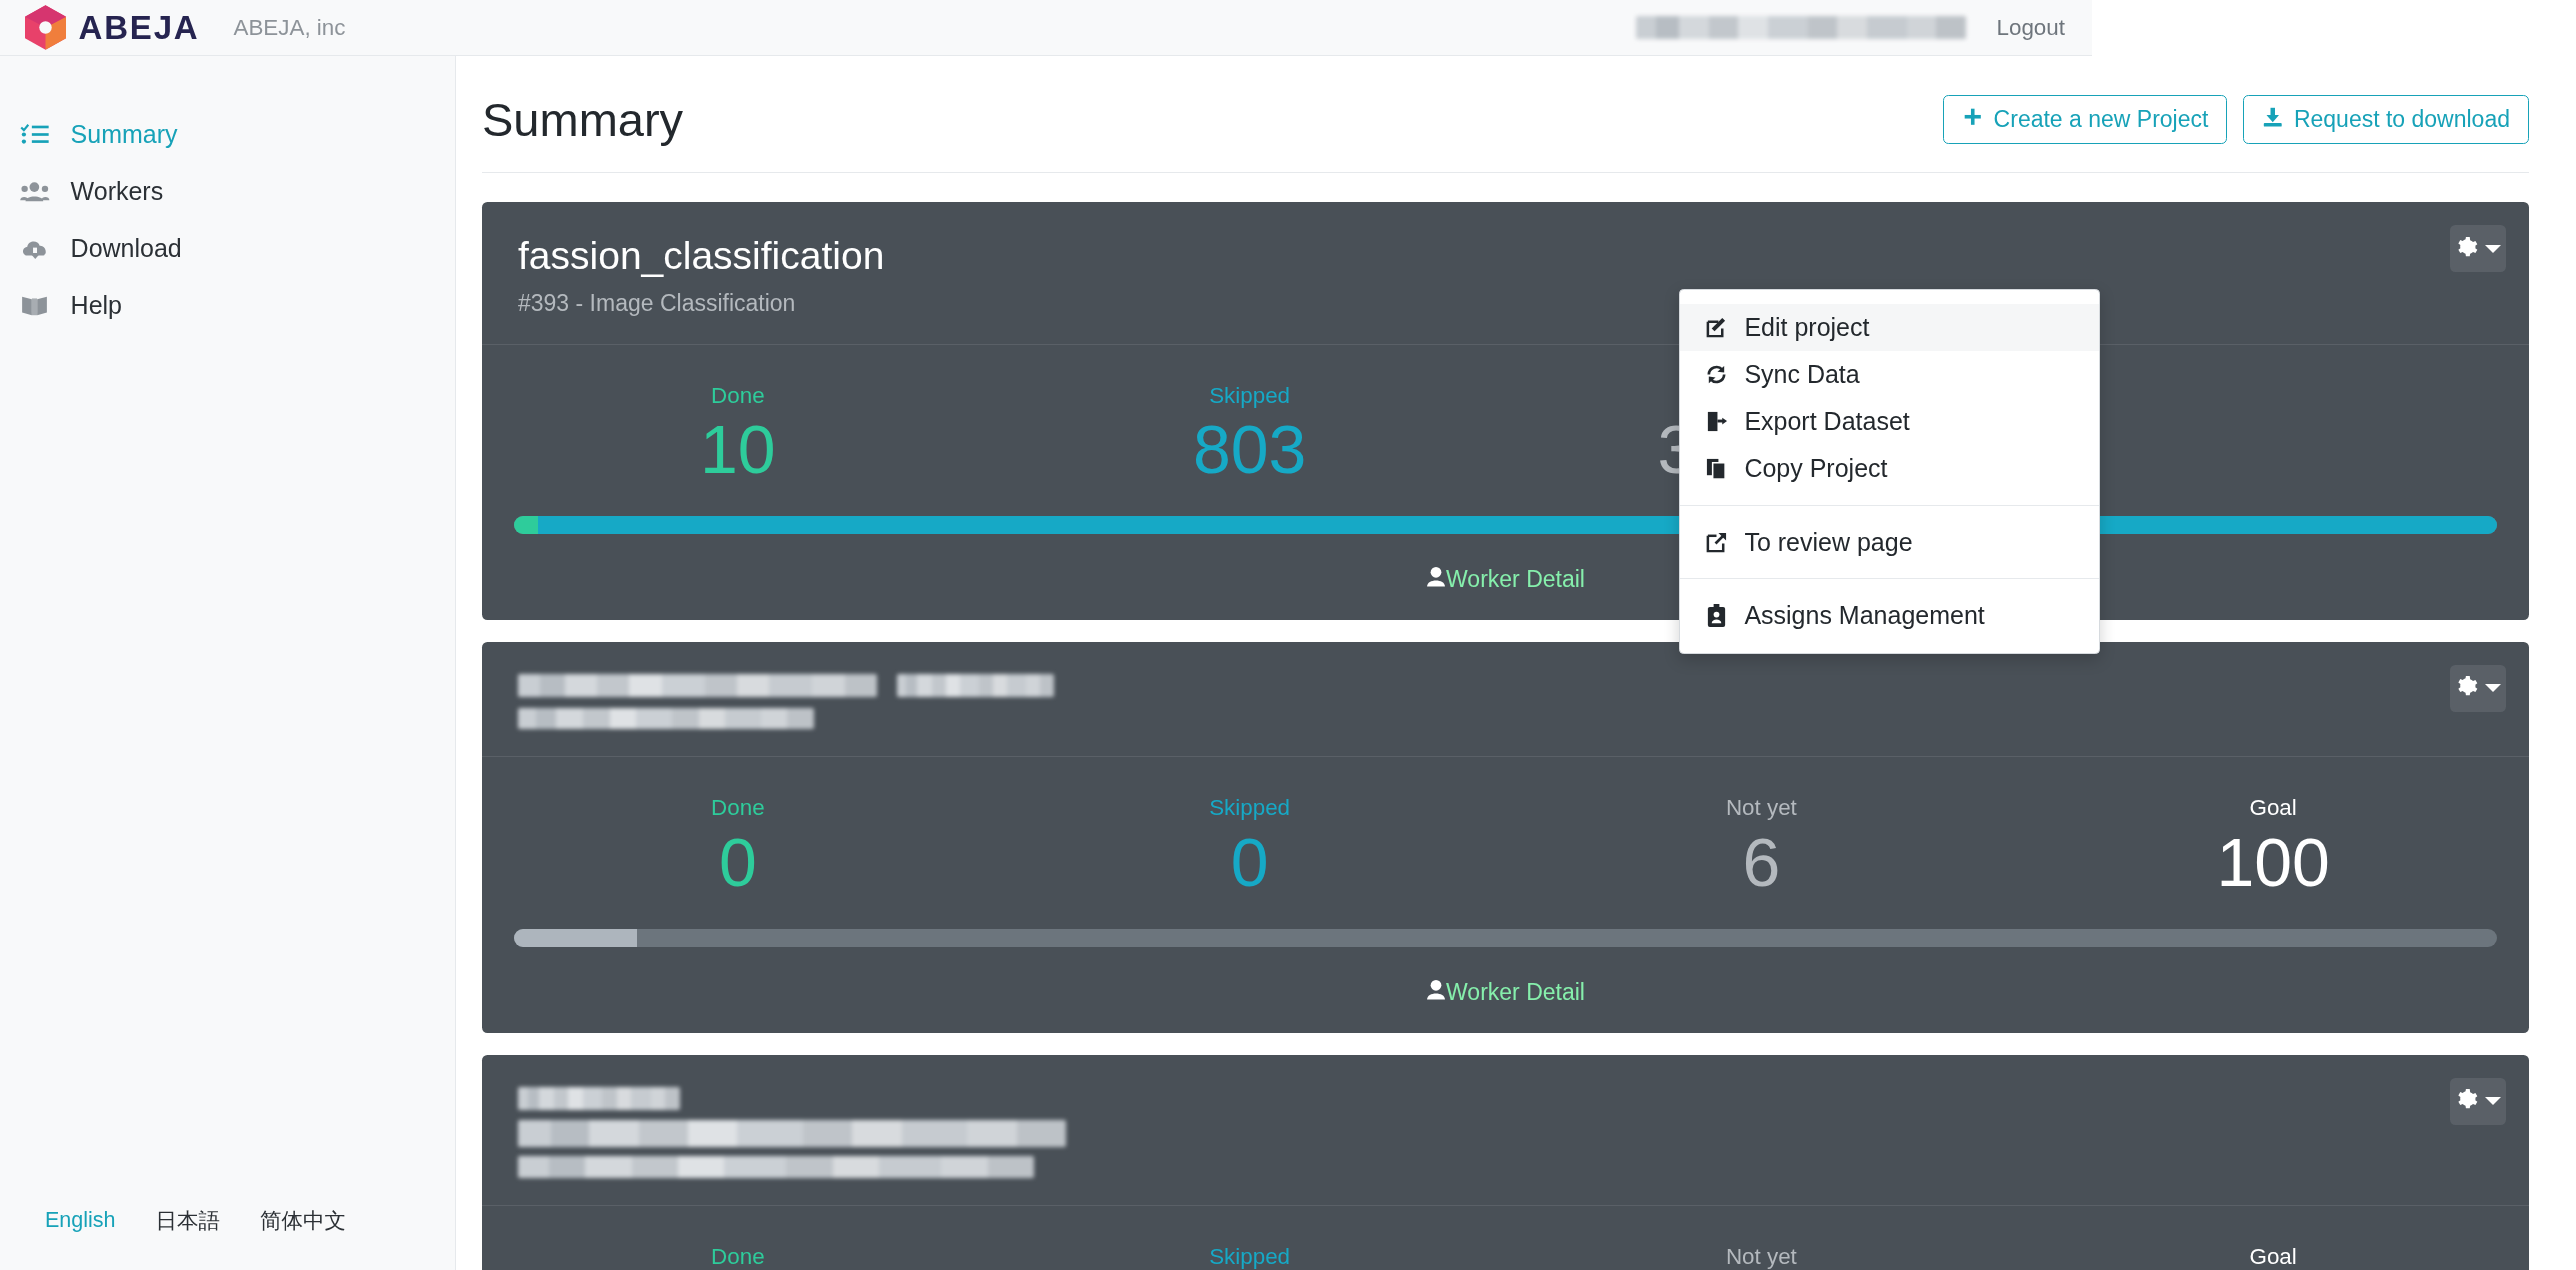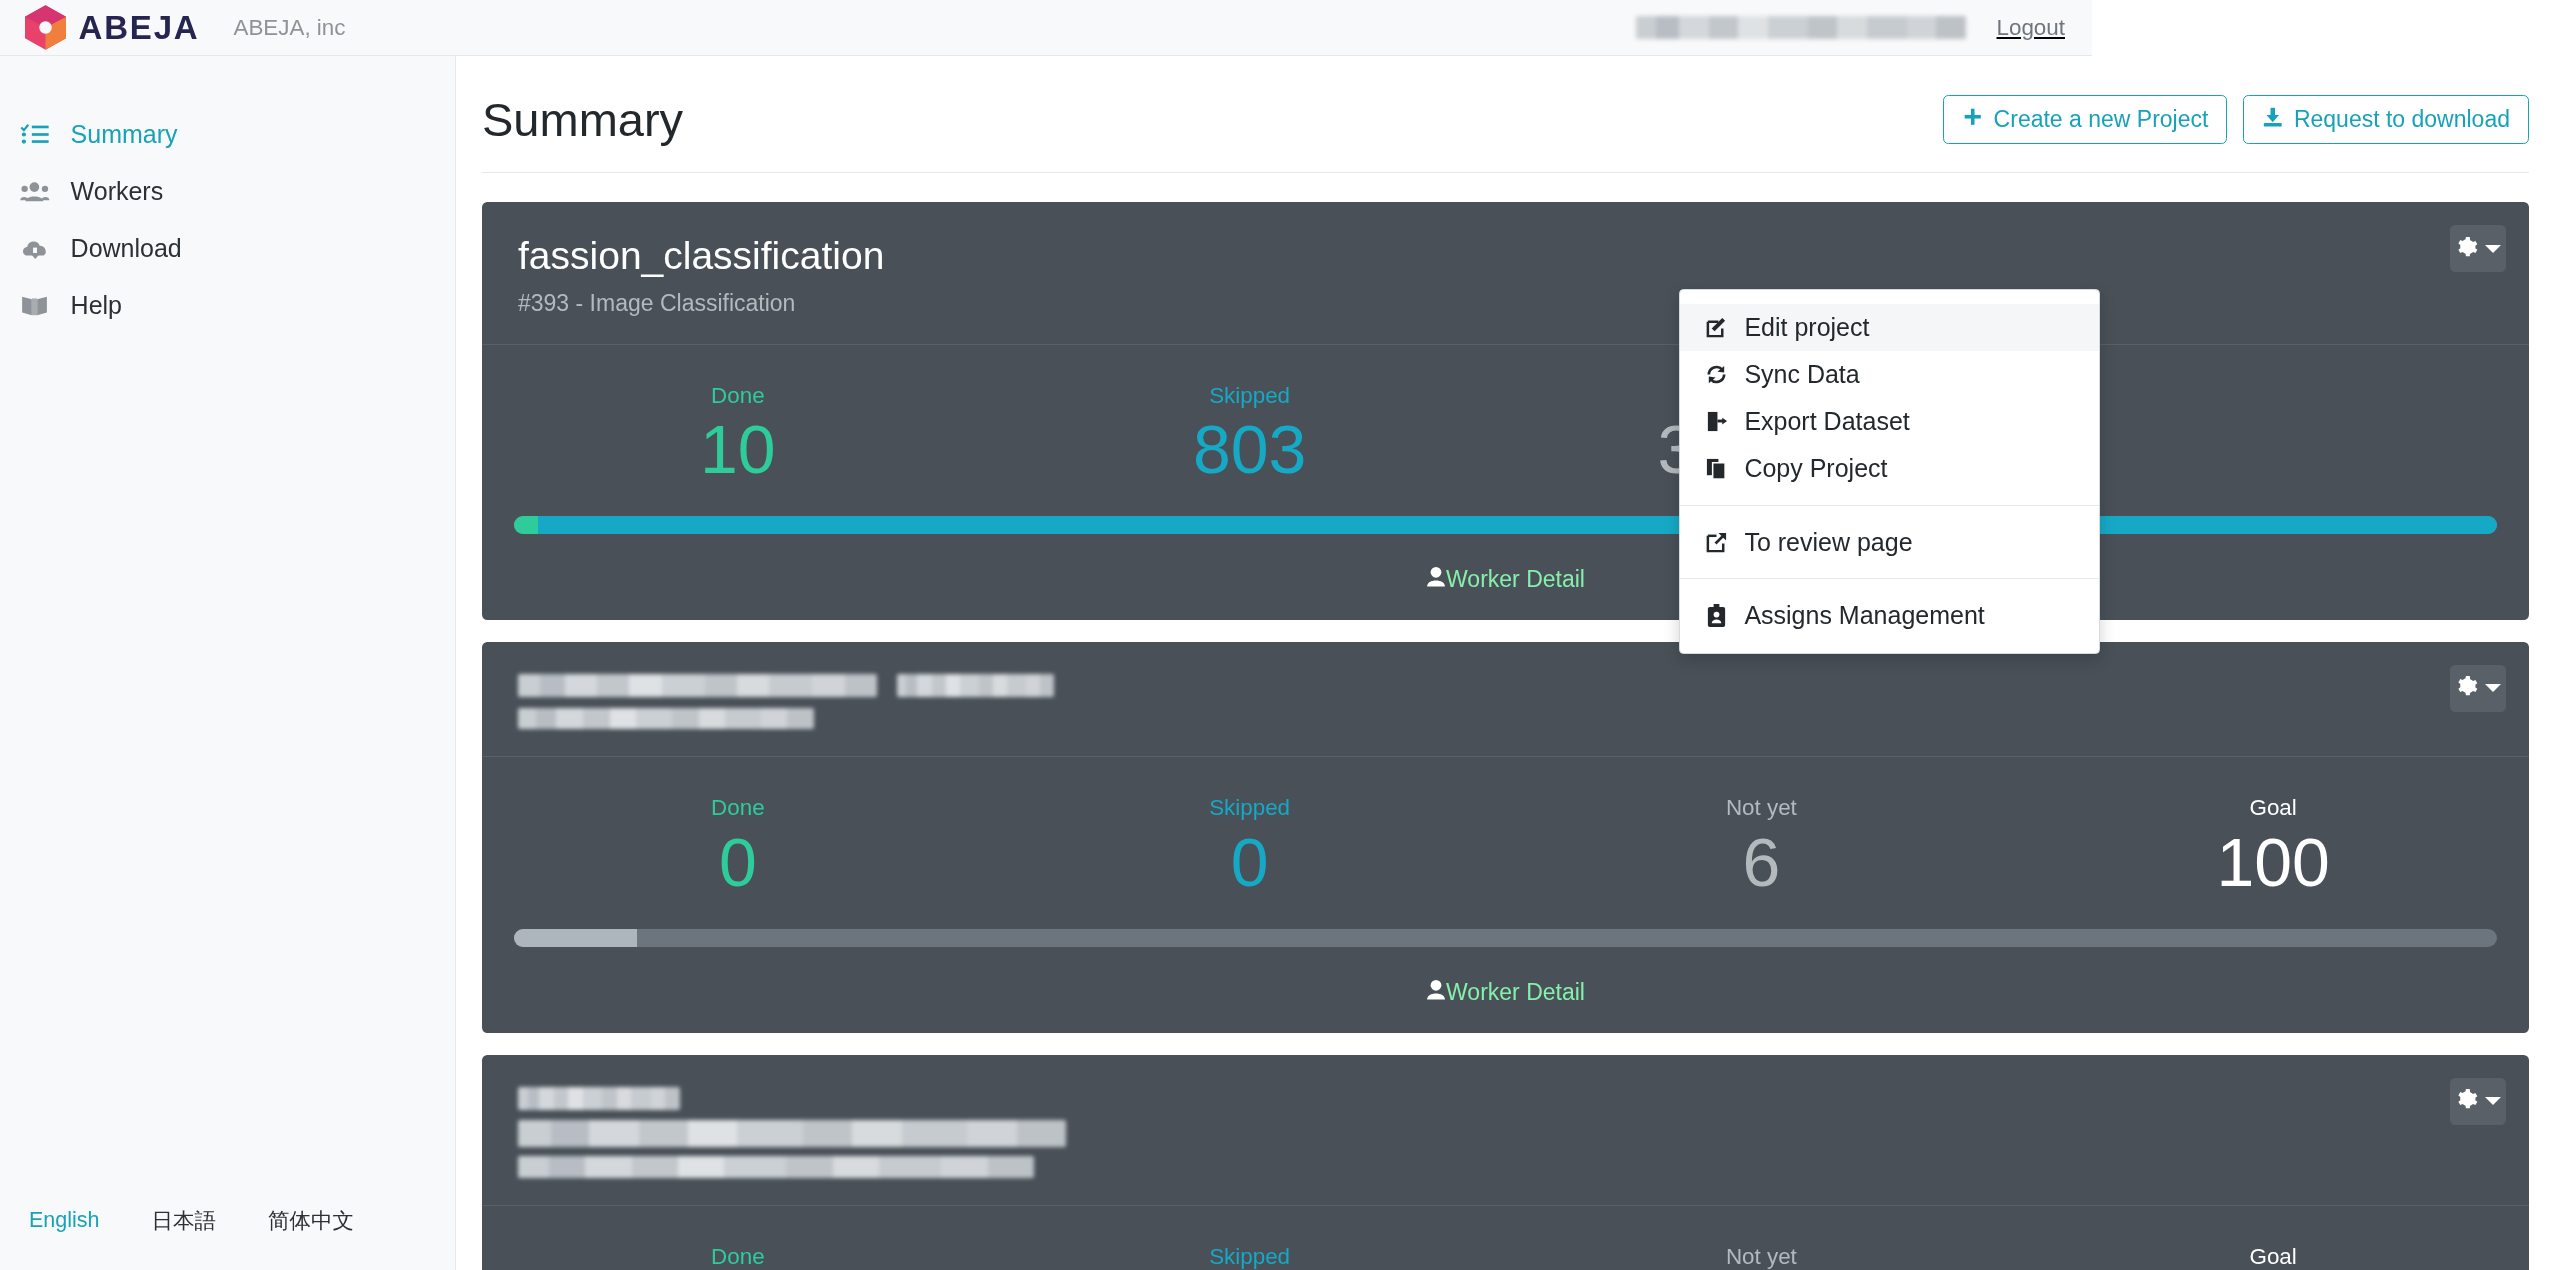--- a/index.html
+++ b/index.html
@@ -25,21 +25,21 @@
     margin-left: 12.6px;
     font-size: 33px; font-weight: bold; letter-spacing: 1.8px;
     color: #262450;
   }
   .org-name {
     margin-left: 34px;
     font-size: 22.4px; color: #8d9399;
   }
   .topbar-right {
     margin-left: auto; margin-right: 27px;
-    display: flex; align-items: center; gap: 30.5px; text-decoration: underline;
+    display: flex; align-items: center; gap: 30.5px;
   }
   .redact {
     background-image:
       linear-gradient(90deg,#c9ced3 0 6%, #b7bdc3 6% 13%, #d4d8dc 13% 22%,
       #c2c7cc 22% 31%, #dfe2e5 31% 40%, #cbd0d5 40% 52%, #bfc4c9 52% 61%,
       #d8dbde 61% 70%, #c6cbd0 70% 82%, #d0d4d8 82% 91%, #bdc2c7 91% 100%);
     filter: blur(2px);
     border-radius: 1.8px;
   }
   .user-redact { width: 330px; height: 23px; }
@@ -67,22 +67,22 @@
   .nav-ico svg { display: block; }
   .nav-label {
     margin-left: 12.6px;
     font-size: 25px;
     color: #2b3035;
   }
   .nav-item.active .nav-label { color: #17a2b8; }
 
   .lang-bar {
     position: absolute; bottom: 36px; left: 0;
-    display: flex; align-items: center; gap: 12px;
-    padding-left: 9px;
+    display: flex; align-items: center; gap: 0;
+    padding-left: 25px;
   }
   .lang {
     font-size: 21.5px; color: #2b3035; cursor: pointer;
     padding: 0 20px;
   }
   .lang.active { color: #17a2b8; }
 
   
   .main {
     position: absolute; top: 56px; left: 457px;

